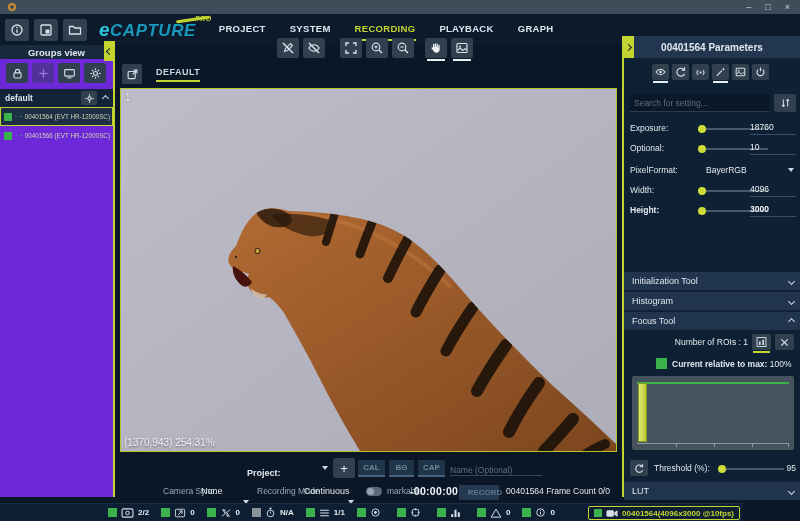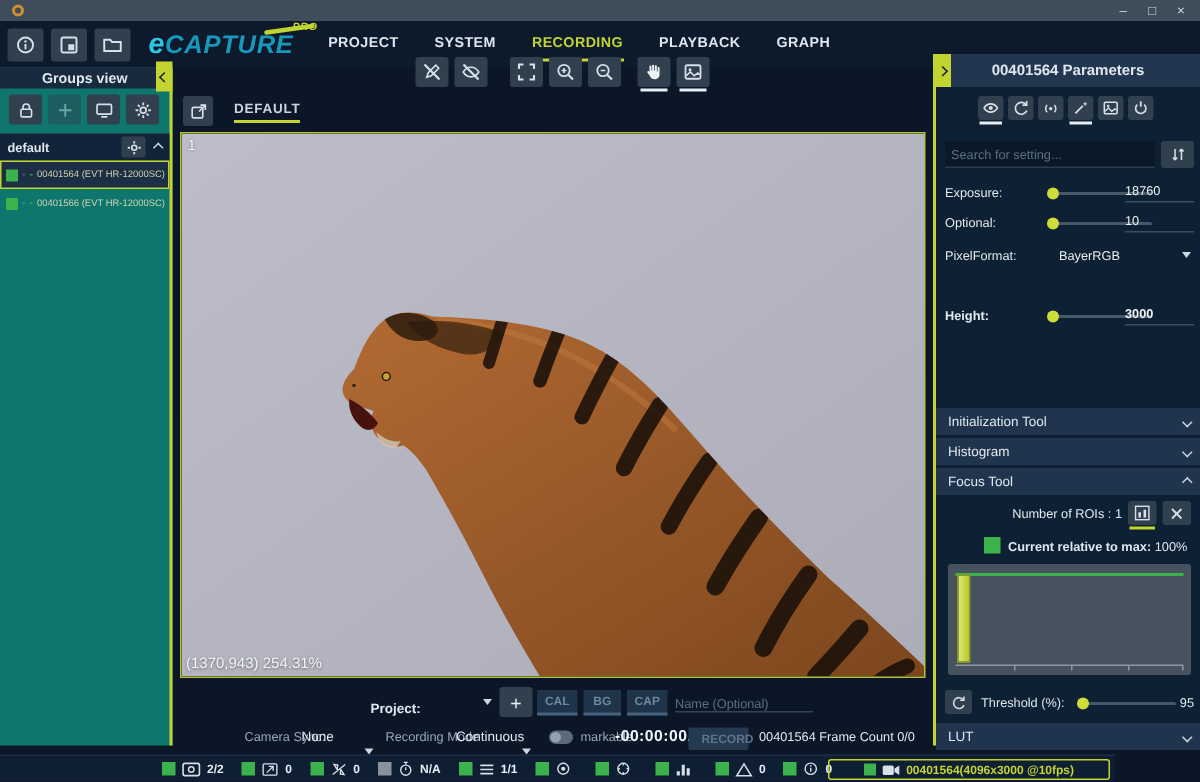--- a/index.html
+++ b/index.html
@@ -26,21 +26,21 @@
   .menu { display:flex; margin-left:22px; gap:22px; font-size:9.5px; font-weight:bold; letter-spacing:.3px; }
   .menu-item { color:#dfe7ee; padding:4px 1px 5px; cursor:default; }
   .menu-item.active { color:#c3d430; border-bottom:2px solid #c3d430; }
 
   
   .vp-toolbar { top:38px; display:flex; gap:4px; }
   .vp-btn { width:22px; height:20px; position:relative; }
   .vp-btn.active::after { content:""; position:absolute; left:2px; right:2px; bottom:-3px; height:2px; background:#e6edf3; }
 
   
-  .sidebar { left:0; top:45px; width:115px; height:452px; background:#0f766e; border-right:2px solid #c3d430; }
+  .sidebar { left:0; top:45px; width:115px; height:452px; background:#6d28d9; border-right:2px solid #c3d430; }
   .sb-header { height:14px; background:#182a3e; display:flex; align-items:center; position:relative; }
   .sb-title { flex:1; text-align:center; font-size:9.5px; font-weight:bold; }
   .sb-collapse { position:absolute; right:-2px; top:-4px; width:11px; height:20px; background:#c3d430; display:flex; align-items:center; justify-content:center; }
   .chev { width:5px; height:5px; border-right:1.6px solid #cfd8e0; border-bottom:1.6px solid #cfd8e0; display:inline-block; }
   .chev.left { transform:rotate(135deg); border-color:#10202f; }
   .chev.right { transform:rotate(-45deg); border-color:#10202f; }
   .chev.down { transform:rotate(45deg); }
   .chev.up { transform:rotate(-135deg); }
   .sb-tools { display:flex; gap:4px; padding:4px 0 4px 6px; }
   .sb-tools .ibtn { width:22px; height:20px; }
@@ -113,21 +113,21 @@
   .thr-label { font-size:8.5px; margin-left:6px; }
   .thr-slider { position:absolute; left:92px; width:62px; }
   .thr-value { position:absolute; right:0; font-size:8.5px; }
 
   
   .statusbar { left:0; top:503px; width:743px; height:18px; background:#0e1e33; border-top:1px solid #1c2c41; display:flex; align-items:center; }
   .st-item { display:flex; align-items:center; gap:4px; margin-right:12px; }
   .st-item .sq { width:9px; height:9px; }
   .st-item .sq.gray { background:#8a939c; }
   .st-text { font-size:8px; font-weight:bold; color:#e6edf3; }
-  .st-cam { position:absolute; right:3px; top:2px; height:14px; border:1px solid #c3d430; border-radius:2px; display:flex; align-items:center; gap:4px; padding:0 23px; }
+  .st-cam { position:absolute; right:3px; top:2px; height:14px; border:1px solid #c3d430; border-radius:2px; display:flex; align-items:center; gap:4px; padding:0 5px; }
   .st-cam-text { font-size:8px; font-weight:bold; color:#c3d430; }
 </style>
 </head>
 <body>
 
 <div class="abs titlebar">
   <span class="app-dot"></span>
   <span class="win-controls">
     <span>–</span>
     <span>□</span>
@@ -455,20 +455,25 @@
   <div class="prow" style="top:104px;">
     <span class="plabel">Optional:</span>
     <span class="slider"><span class="fill" style="width: 30%;"><span class="thumb"></span></span></span>
     <span class="pvalue">10</span>
   </div>
   <div class="prow" style="top:126px;">
     <span class="plabel">PixelFormat:</span>
     <span class="pf-value">BayerRGB</span>
     <span class="pf-caret caret"></span>
   </div>
+  <div class="prow" style="top:146px;">
+    <span class="plabel">Width:</span>
+    <span class="slider"><span class="fill" style="width: 100%;"><span class="thumb"></span></span></span>
+    <span class="pvalue">4096</span>
+  </div>
   <div class="prow" style="top:166px;font-weight:bold;">
     <span class="plabel">Height:</span>
     <span class="slider"><span class="fill" style="width: 100%;"><span class="thumb"></span></span></span>
     <span class="pvalue">3000</span>
   </div>
 
   <div class="section" style="top:236px;">
     <span class="stitle">Initialization Tool</span>
       <span class="chev down"></span>
   </div>

